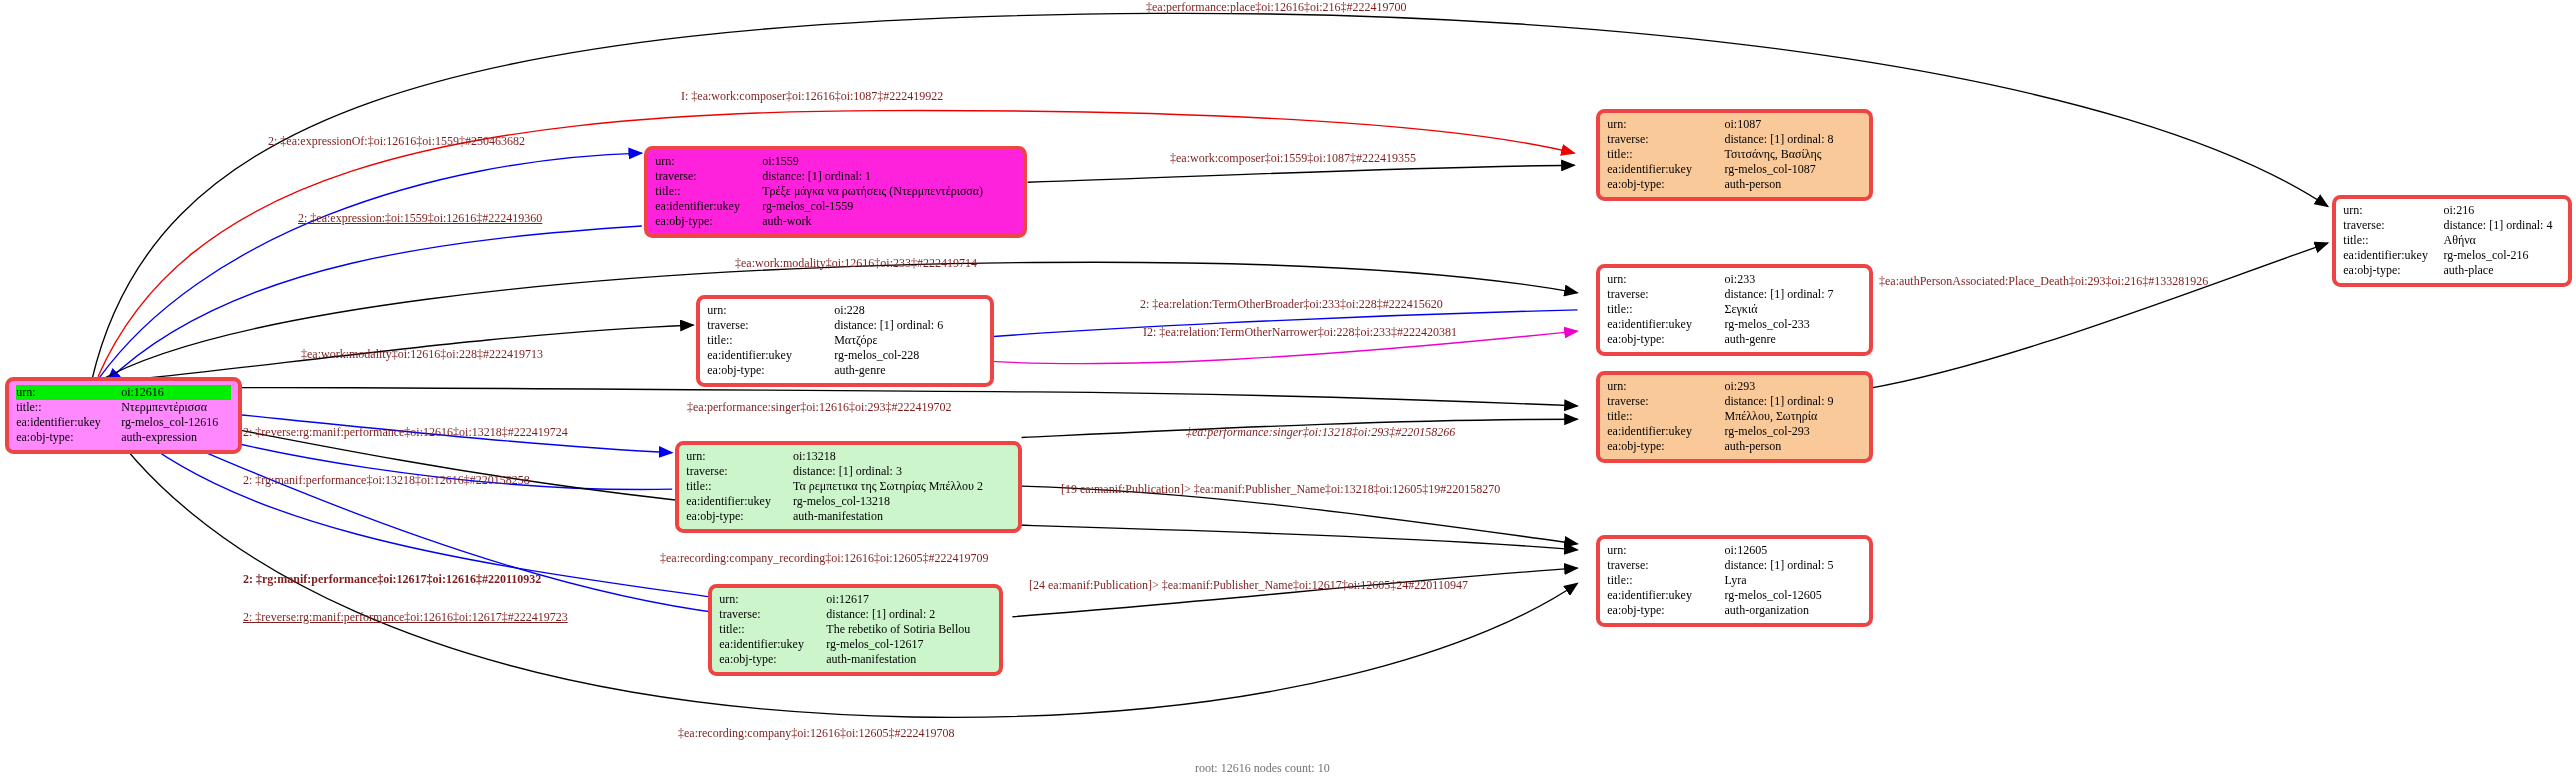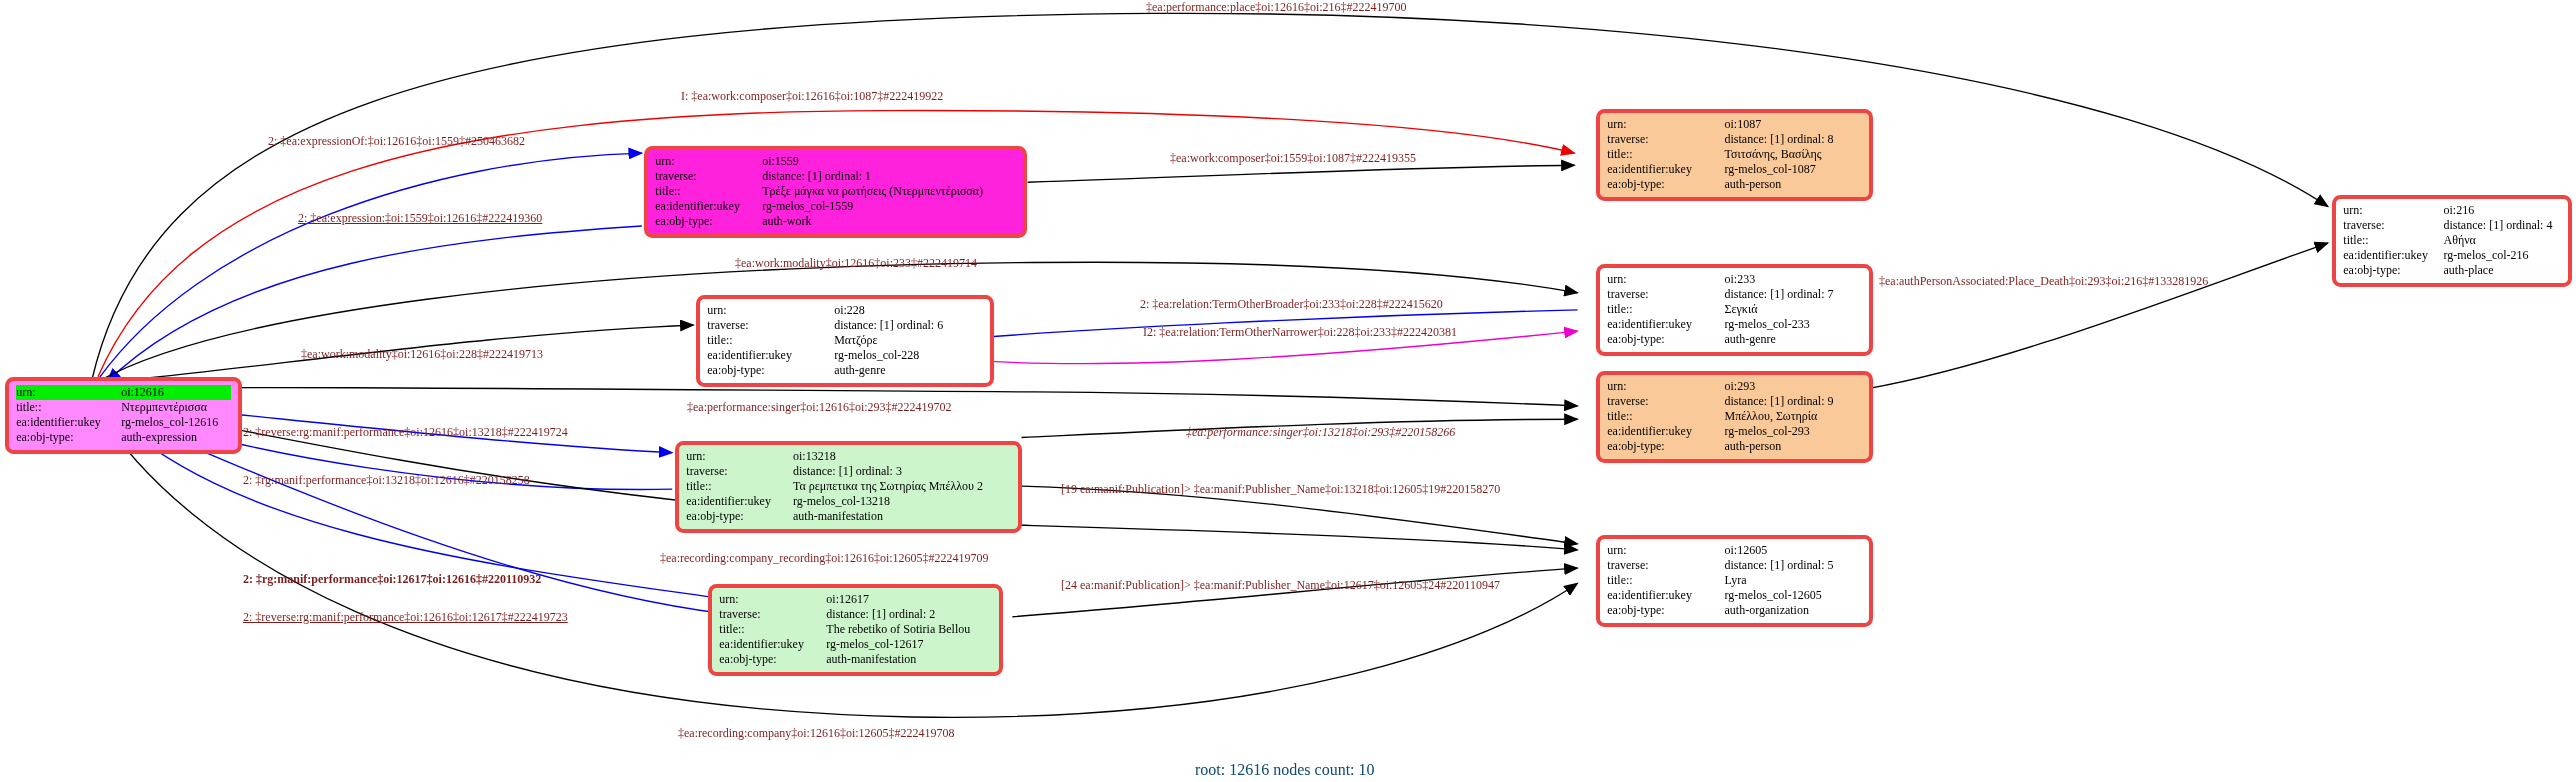--- a/index.html
+++ b/index.html
@@ -38,22 +38,22 @@
   .edge-label{
     position:absolute;
     font-size:12px;
     line-height:13.4px;
     color:#7f1d1d;
     white-space:nowrap;
     background:transparent;
   }
   .caption{
     position:absolute;
-    font-size:16px;
-    color:#0c4a6e;
+    font-size:12px;
+    color:#737373;
     white-space:nowrap;
   }
 </style>
 </head>
 <body>
 
 <div id="canvas">
 
   <svg id="edges" viewBox="0 0 4237 1287" xmlns="http://www.w3.org/2000/svg">
     <defs>
@@ -408,21 +408,21 @@
   <div class="edge-label" style="left:243px;top:426px;">2: ‡reverse:rg:manif:performance‡oi:12616‡oi:13218‡#222419724</div>
 
   <div class="edge-label" style="left:243px;top:474px;">2: ‡rg:manif:performance‡oi:13218‡oi:12616‡#220158258</div>
 
   <div class="edge-label" style="left:1061px;top:483px;">[19 ea:manif:Publication]&gt; ‡ea:manif:Publisher_Name‡oi:13218‡oi:12605‡19#220158270</div>
 
   <div class="edge-label" style="left:660px;top:552px;">‡ea:recording:company_recording‡oi:12616‡oi:12605‡#222419709</div>
 
   <div class="edge-label" style="left:243px;top:573px;font-weight:bold;">2: ‡rg:manif:performance‡oi:12617‡oi:12616‡#220110932</div>
 
-  <div class="edge-label" style="left:1061px;top:579px;">[24 ea:manif:Publication]&gt; ‡ea:manif:Publisher_Name‡oi:12617‡oi:12605‡24#220110947</div>
+  <div class="edge-label" style="left:1029px;top:579px;">[24 ea:manif:Publication]&gt; ‡ea:manif:Publisher_Name‡oi:12617‡oi:12605‡24#220110947</div>
 
   <div class="edge-label" style="left:243px;top:611px;text-decoration:underline;">2: ‡reverse:rg:manif:performance‡oi:12616‡oi:12617‡#222419723</div>
 
   <div class="edge-label" style="left:678px;top:727px;">‡ea:recording:company‡oi:12616‡oi:12605‡#222419708</div>
 
   <div class="caption" style="left:1195px;top:761px;">root: 12616 nodes count: 10</div>
 
 </div>
 
 

